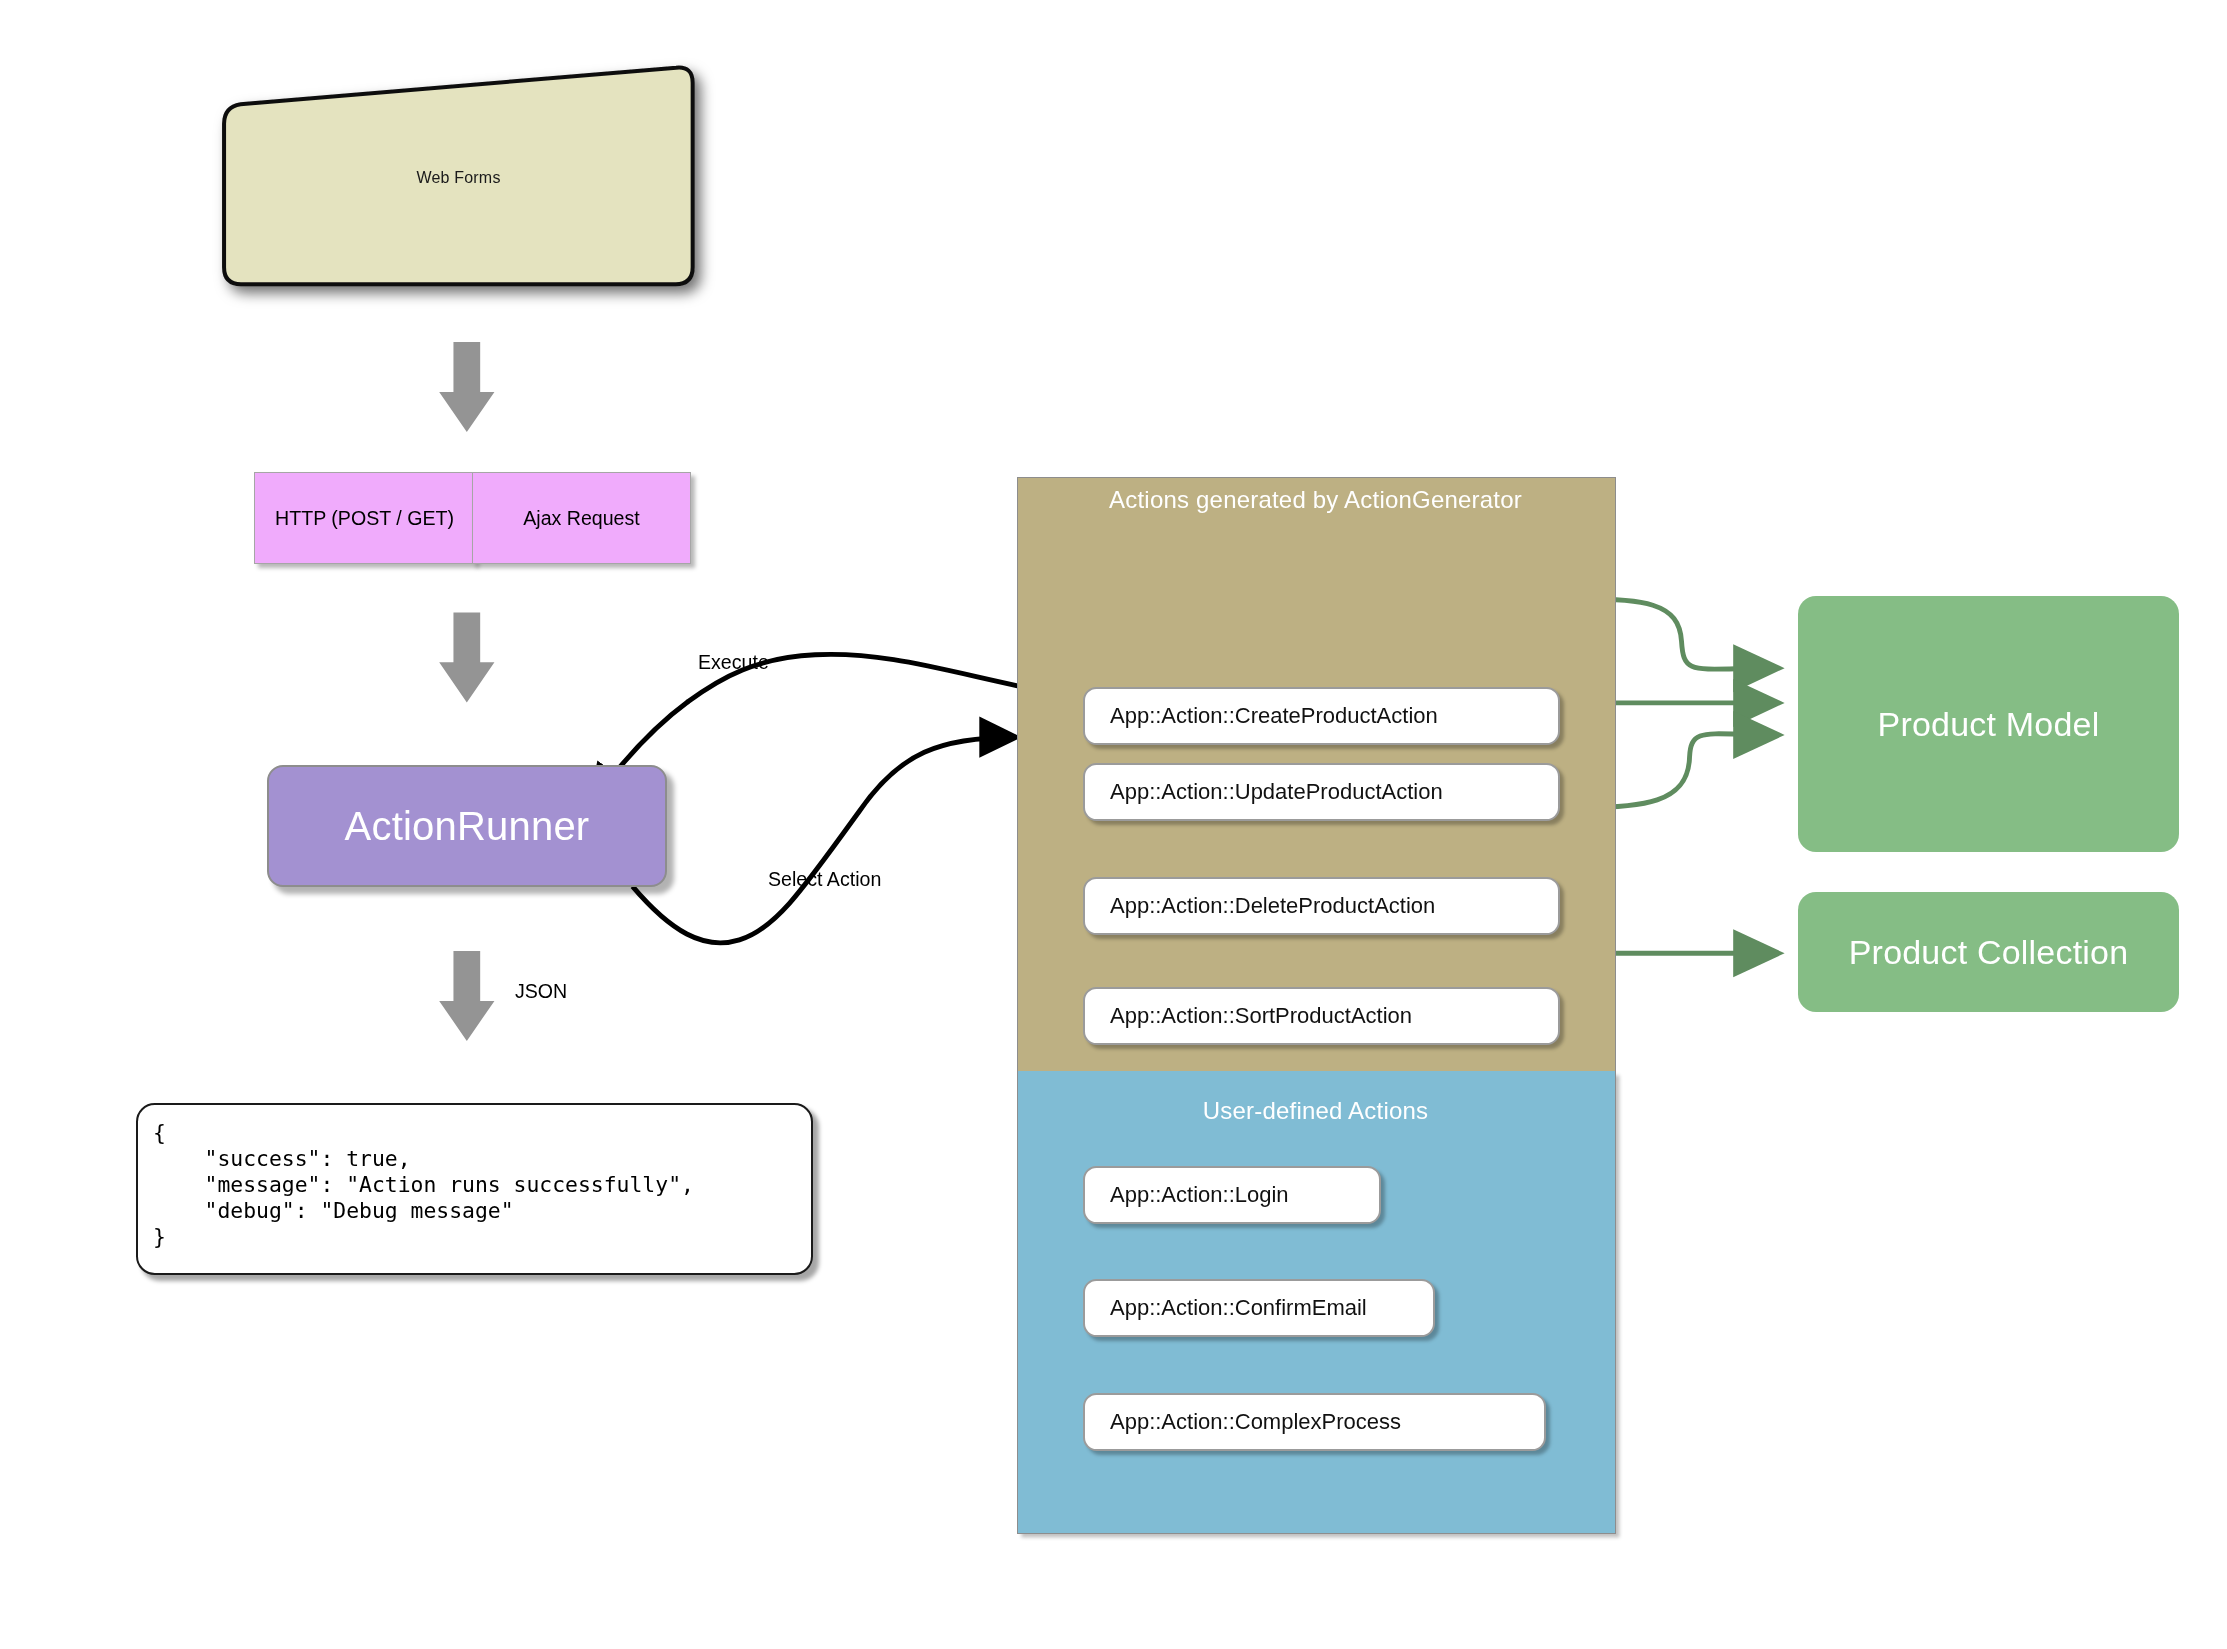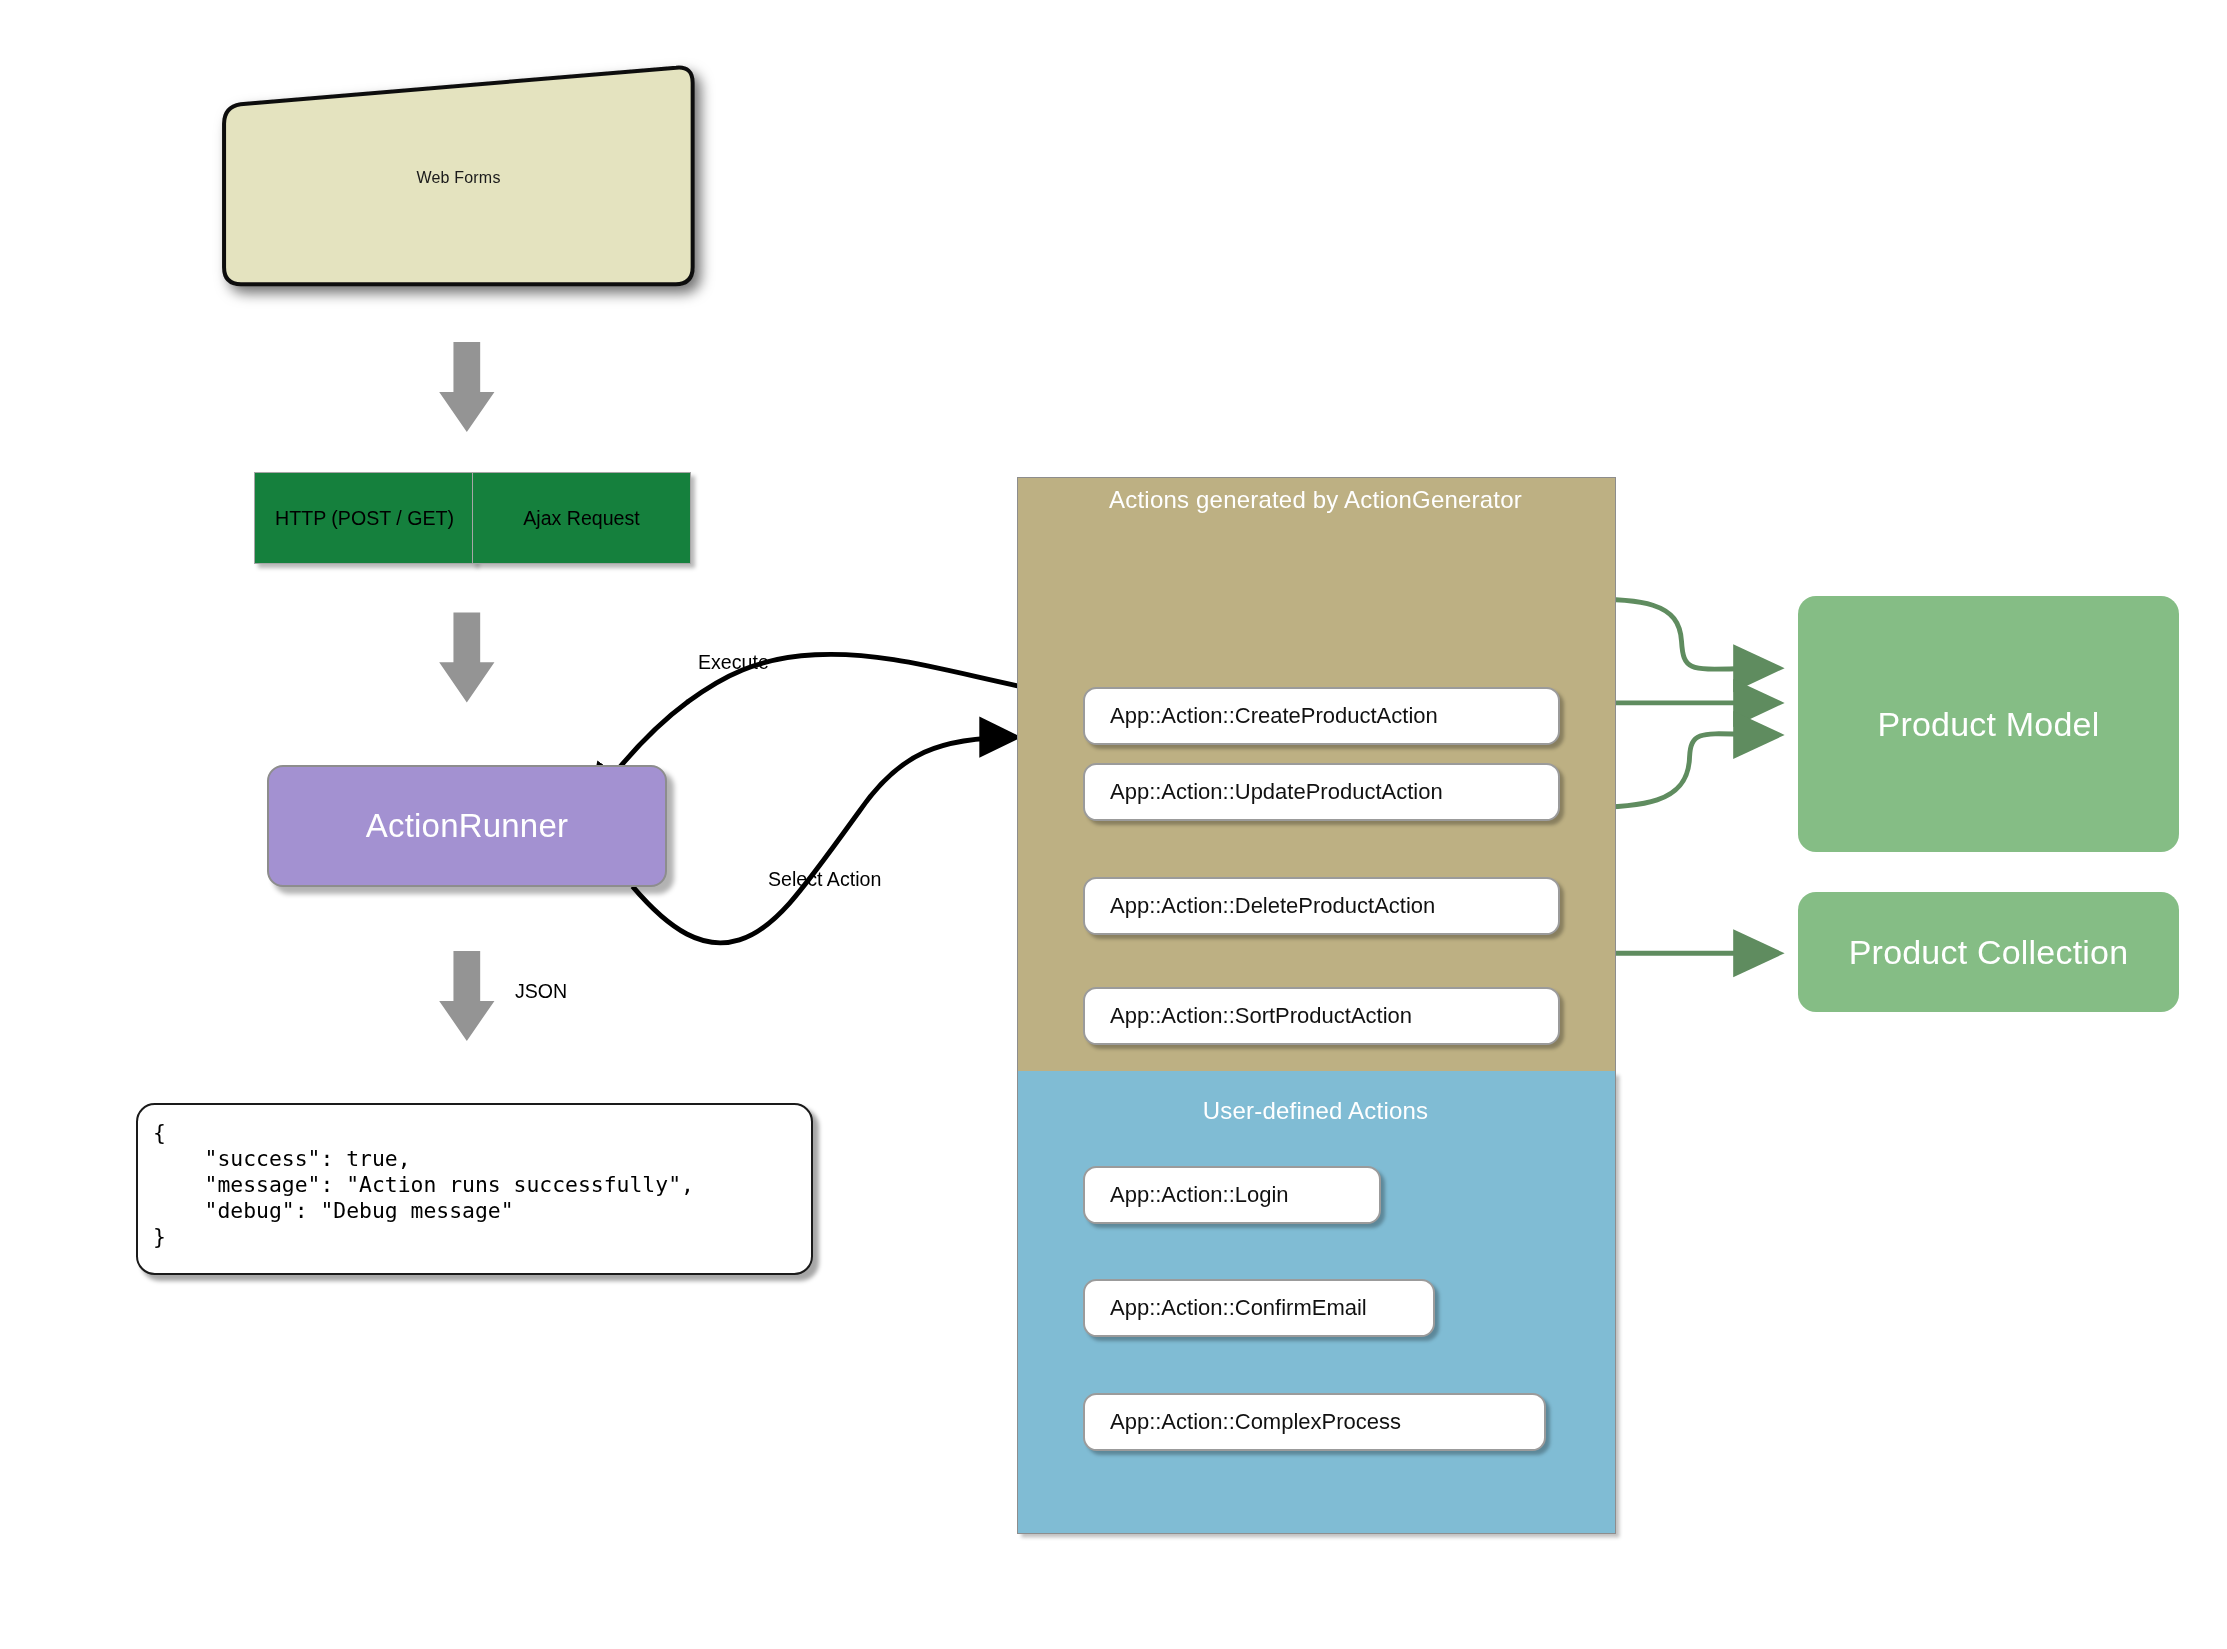--- a/index.html
+++ b/index.html
@@ -28,40 +28,40 @@
     color:#1a1a1a;
     font-family:"Liberation Sans", sans-serif;
     letter-spacing:0.2px;
   }
 
   
   .req-box{
     position:absolute;
     top:472px;
     height:90px;
-    background:#15803d;
+    background:#f0abfc;
     border:1.3px solid #a6a6a6;
     box-shadow:4px 4px 4px rgba(0,0,0,0.28);
     display:flex; align-items:center; justify-content:center;
     font-size:19.6px; color:#000;
   }
   #req-http{ left:254px; width:219px; }
   #req-ajax{ left:472px; width:217px; }
 
   
   #action-runner{
     position:absolute;
     left:267px; top:765px;
     width:396px; height:118px;
     background:#a391d1;
     border:2.2px solid #8d8d8d;
     border-radius:16px;
     box-shadow:6.2px 6.2px 5.3px rgba(0,0,0,0.30);
     display:flex; align-items:center; justify-content:center;
-    color:#ffffff; font-size:33px; letter-spacing:0.2px;
+    color:#ffffff; font-size:40px; letter-spacing:0.2px;
   }
 
   
   #json-box{
     position:absolute;
     left:136px; top:1103px;
     width:677px; height:172px;
     background:#ffffff;
     border:2.7px solid #1a1a1a;
     border-radius:18.7px;

